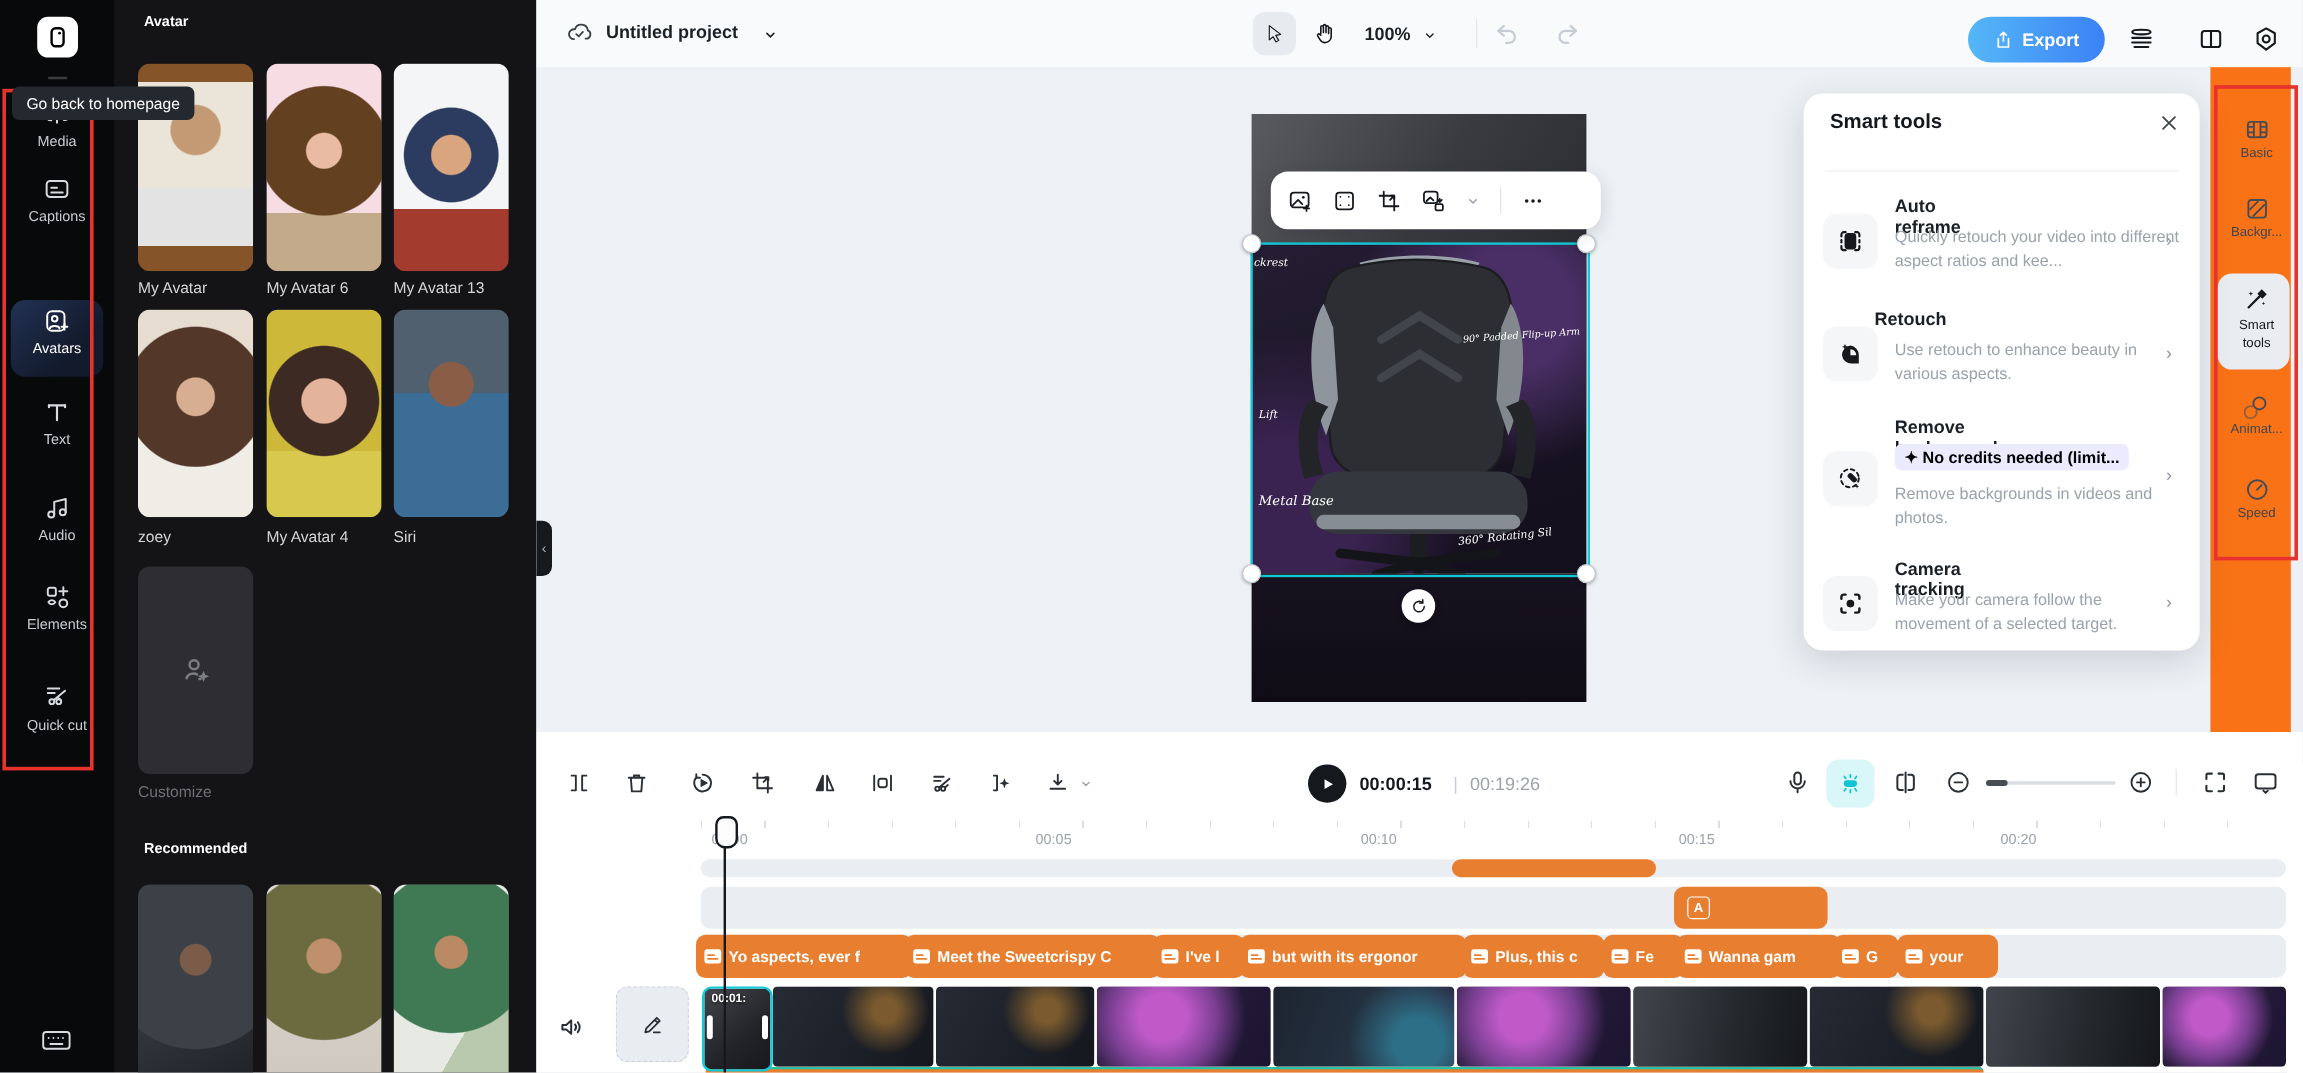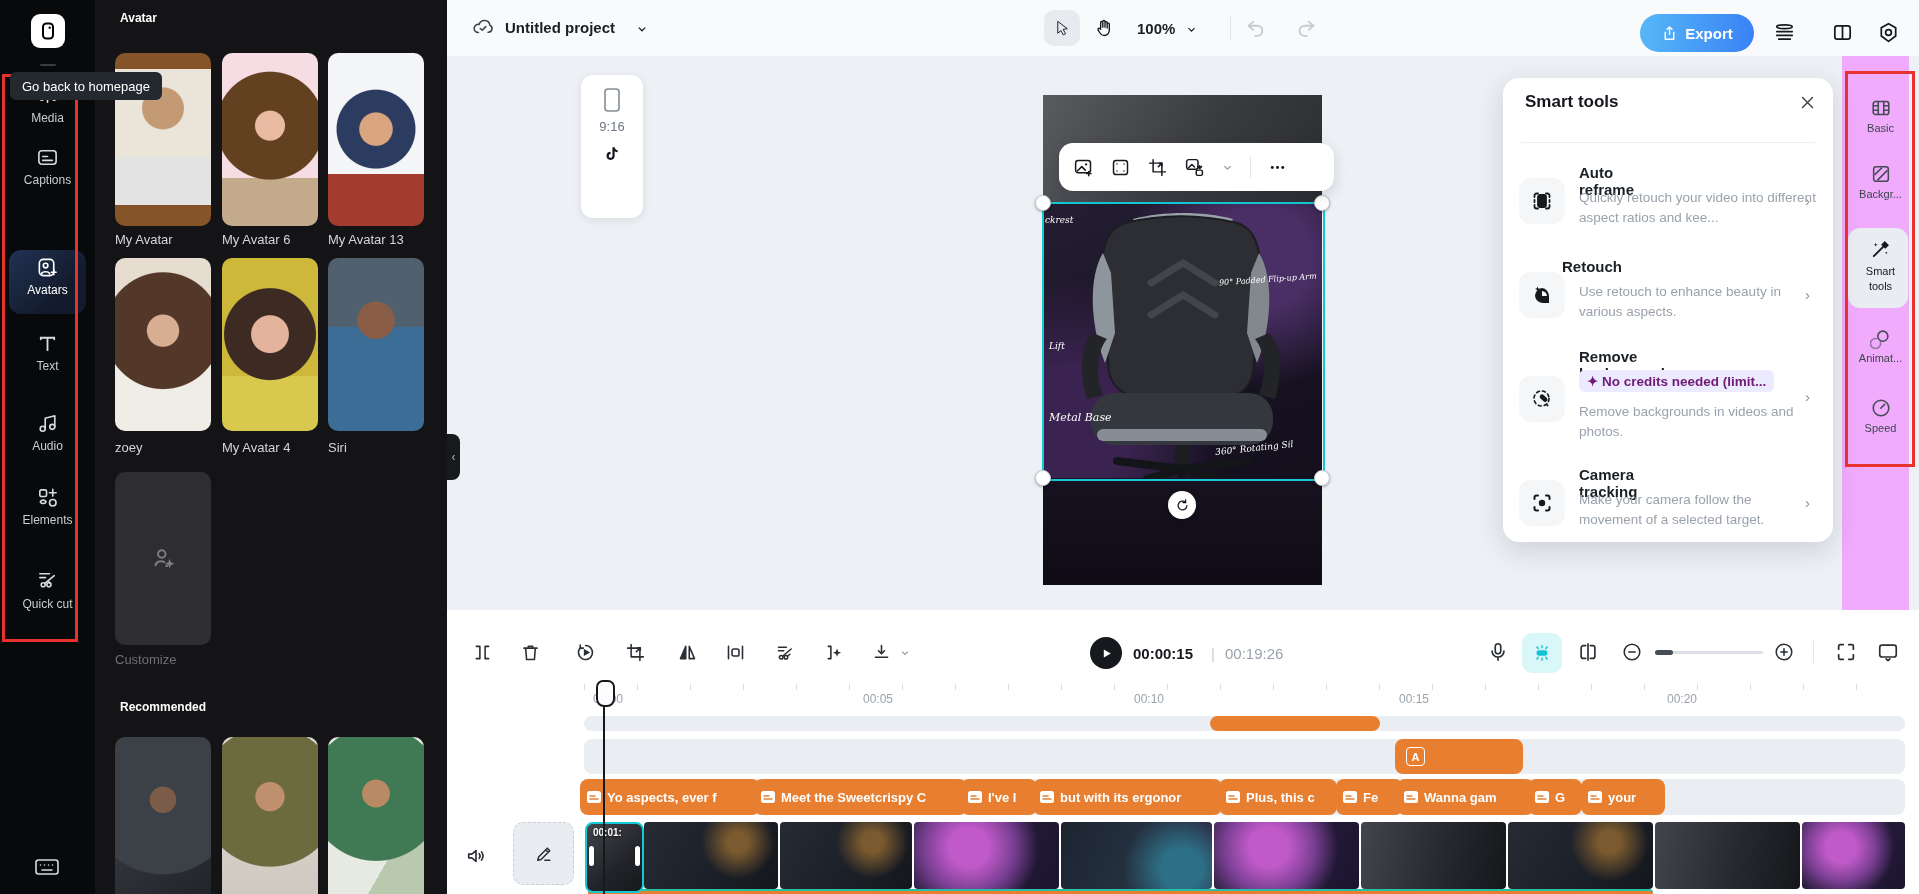--- a/index.html
+++ b/index.html
@@ -78,24 +78,24 @@
   
   .smart-panel{left:1503px;top:78px;width:330px;height:464px;background:#fff;border-radius:16px;z-index:20;
         box-shadow:0 8px 28px rgba(30,40,60,.16);}
   .sp-title{left:22px;top:14px;font-size:17px;font-weight:bold;color:#14181d;}
   .sp-div{left:18px;top:64px;width:294px;height:1px;background:#edeff2;}
   .sp-item-title{font-size:15px;font-weight:bold;color:#1b2026;}
   .sp-desc{font-size:13.5px;color:#9aa2ab;line-height:1.5;width:238px;}
   .sp-tile{width:46px;height:46px;border-radius:12px;background:#f4f6f8;display:flex;
         align-items:center;justify-content:center;color:#17191c;}
   .sp-chevron{color:#8b929b;font-size:15px;}
-  .sp-badge{display:inline-block;background:#eceaff;color:#701a75;font-size:13.5px;font-weight:bold;
+  .sp-badge{display:inline-block;background:#eceaff;color:#000000;font-size:13.5px;font-weight:bold;
         padding:3px 8px;border-radius:6px;max-width:205px;white-space:nowrap;overflow:hidden;}
   
-  .right-rail{left:1842px;top:56px;width:67px;height:554px;background:#f0abfc;}
+  .right-rail{left:1842px;top:56px;width:67px;height:554px;background:#f97316;}
   .rr-item{width:77px;text-align:center;color:#3f454d;font-size:11px;}
   .rr-item .ric{display:flex;justify-content:center;margin-bottom:3px;color:#454b54;}
   .rr-sel-bg{left:6px;top:172px;width:60px;height:80px;background:#e9edf1;border-radius:12px;}
   
   .timeline{left:447px;top:610px;width:1472px;height:284px;background:#fff;}
   .tl-ic{color:#2a2f36;}
   .play-btn{left:643px;top:27px;width:32px;height:32px;border-radius:50%;background:#15181d;
         display:flex;align-items:center;justify-content:center;}
   .time-cur{font-size:15px;font-weight:bold;color:#15181d;}
   .time-sep{font-size:15px;color:#c8cdd4;}
@@ -329,29 +329,20 @@
     </div>
     <div class="abs" style="left:1430px;top:21px;color:#15181d;">
       <svg width="23" height="23" viewBox="0 0 24 24" fill="none" stroke="currentColor" stroke-width="1.8" stroke-linejoin="round">
           <path d="M12 2.8 19.5 7v8.6L12 21.2 4.5 15.6V7z"></path>
           <circle cx="12" cy="12" r="3"></circle>
         </svg>
     </div>
   </div>
 
   <div class="abs canvas">
-    <div class="abs scene-card">
-      <svg style="margin-top:12px;" width="18" height="26" viewBox="0 0 18 26" fill="none" stroke="#868d96" stroke-width="1.6">
-          <rect x="2" y="2" width="14" height="22" rx="3"></rect>
-        </svg>
-      <div class="ratio-txt">9:16</div>
-      <svg style="margin-top:10px;" width="17" height="19" viewBox="0 0 24 24" fill="#15181d">
-          <path d="M15 3c.4 2.3 2 4 4.3 4.3v3a7.4 7.4 0 0 1-4.3-1.4v6.4A5.7 5.7 0 1 1 9.3 9.6v3.2a2.6 2.6 0 1 0 2.6 2.6V3z"></path>
-        </svg>
-    </div>
 
     <div class="abs collapse-tab">‹</div>
 
     <div class="abs preview">
       <div class="abs pv-top"></div>
       <div class="abs pv-mid">
         <svg width="240" height="270" viewBox="0 0 240 270" style="margin:8px 0 0 20px;">
           <path d="M70 8 C100 0 140 0 170 8 L160 28 C130 21 108 21 78 28 Z" fill="#9aa1a8"></path>
           <path d="M62 12 C42 18 36 42 39 82 L46 160 C48 176 62 186 82 189 L156 189 C176 186 188 176 190 160 L197 82 C200 42 194 18 174 12 C136 3 100 3 62 12 Z" fill="#2c2e33" stroke="#1c1d21" stroke-width="2"></path>
           <path d="M40 42 C26 64 26 112 42 152 L52 122 48 62 Z" fill="#8e959c"></path>

